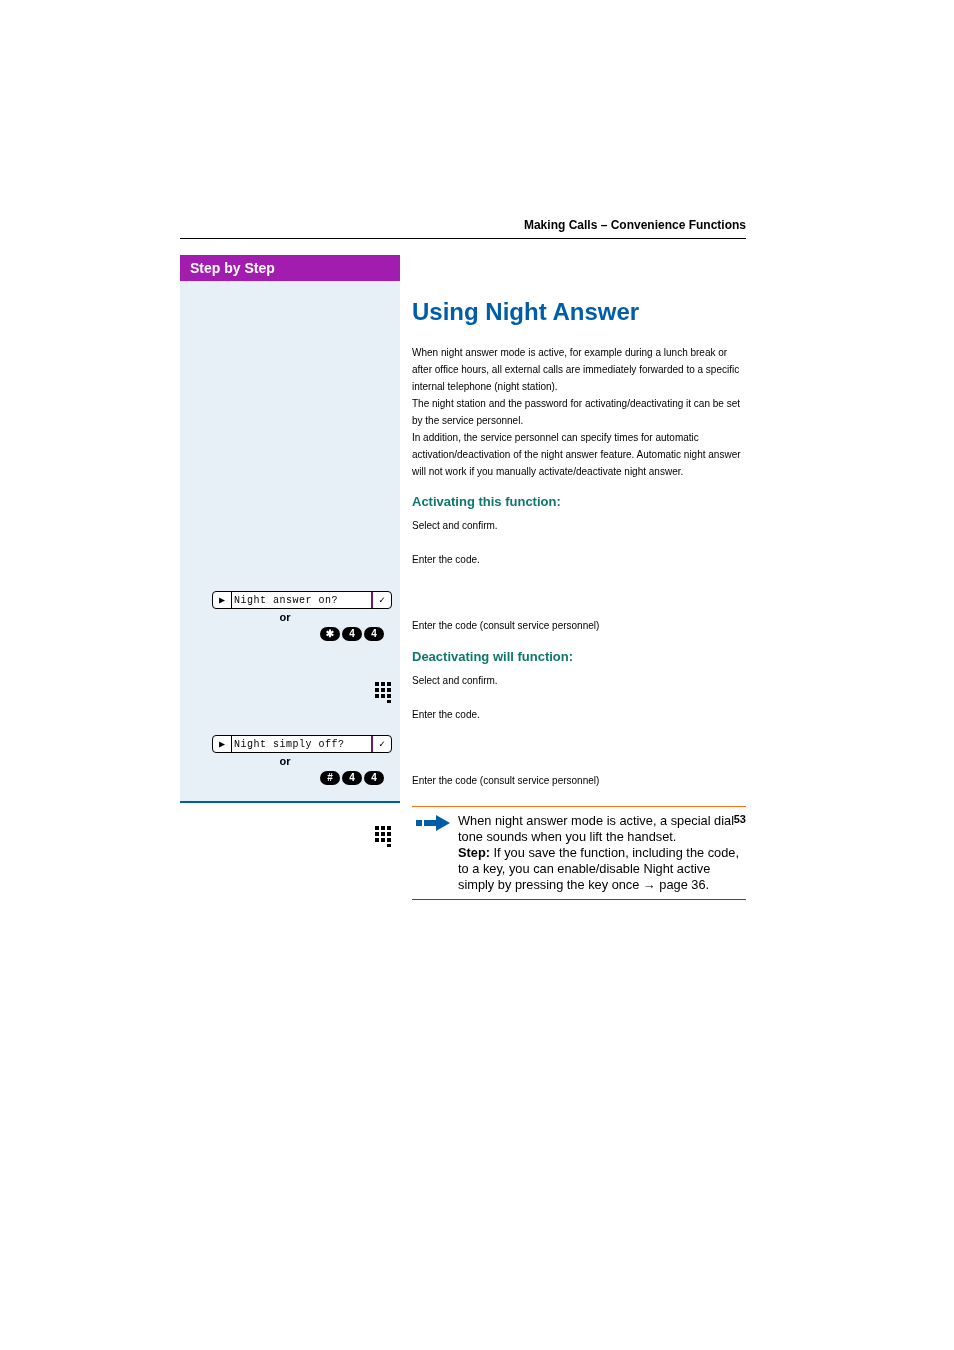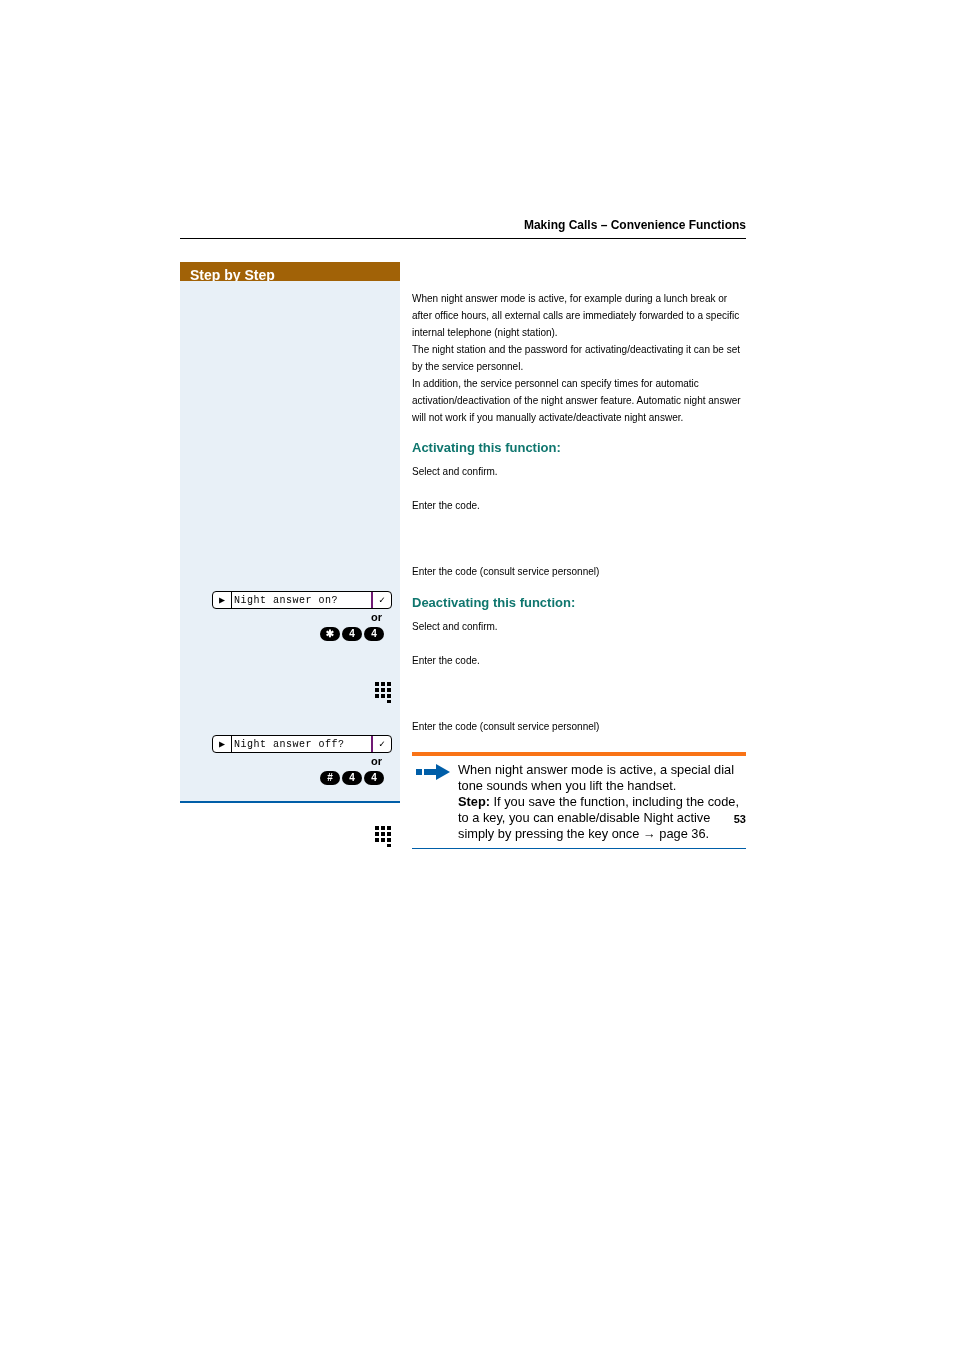--- a/index.html
+++ b/index.html
@@ -27,25 +27,25 @@
   .head-rule {
     position: absolute;
     top: 238px;
     left: 180px;
     right: 208px;
     height: 1px;
     background: #000;
   }
   .sidebar-header {
     position: absolute;
-    top: 262px;
+    top: 255px;
     left: 180px;
     width: 220px;
     height: 26px;
-    background: #a16207;
+    background: #a21caf;
     color: #fff;
     font-weight: bold;
     font-size: 14px;
     line-height: 26px;
     padding-left: 10px;
     box-sizing: border-box;
   }
   .sidebar-body {
     position: absolute;
     top: 281px;
@@ -118,41 +118,42 @@
     display: flex;
     align-items: center;
     justify-content: center;
   }
   .or {
     font-size: 11px;
     font-weight: bold;
     padding-right: 10px;
     margin-top: 2px;
     display: block;
+    text-align: center;
   }
   .codekeys {
     display: inline-flex;
     gap: 2px;
     padding-right: 8px;
   }
   .key {
     width: 20px;
     height: 14px;
     border-radius: 8px;
     background: #000;
     color: #fff;
     font-size: 10px;
     display: flex;
     align-items: center;
     justify-content: center;
     font-weight: bold;
   }
   .keypad-icon svg { display:block; }
   .note-box {
-    border-top: 4px solid #f97316;
+    border-top: 1px solid #f97316;
     border-bottom: 1px solid #005ea8;
     padding: 6px 0 6px 46px;
     position: relative;
     font-size: 12.8px;
     line-height: 16px;
     margin-top: 16px;
   }
   .note-arrow {
     position: absolute;
     left: 4px;
@@ -171,35 +172,36 @@
 
 <div class="page">
 
   <div class="running-head">Making Calls – Convenience Functions</div>
   <div class="head-rule"></div>
 
   <div class="sidebar-header">Step by Step</div>
   <div class="sidebar-body" style="height: 520px;"></div>
 
   <div class="main">
+    <h2 class="section-title">Using Night Answer</h2>
 
     <div class="body-text" style="white-space: pre-line;">When night answer mode is active, for example during a lunch break or after office hours, all external calls are immediately forwarded to a specific internal telephone (night station).
  The night station and the password for activating/deactivating it can be set by the service personnel.
 In addition, the service personnel can specify times for automatic activation/deactivation of the night answer feature. Automatic night answer will not work if you manually activate/deactivate night answer.</div>
 
     <div class="sub-heading">Activating this function:</div>
 
     <div class="body-text" style="height:18px;">Select and confirm.</div>
     <div style="height:16px;"></div>
     <div class="body-text" style="height:18px;">Enter the code.</div>
 
     <div style="height:48px;"></div>
     <div class="body-text" style="height:18px;">Enter the code (consult service personnel)</div>
 
-    <div class="sub-heading">Deactivating this function:</div>
+    <div class="sub-heading">Deactivating will function:</div>
 
     <div class="body-text" style="height:18px;">Select and confirm.</div>
     <div style="height:16px;"></div>
     <div class="body-text" style="height:18px;">Enter the code.</div>
 
     <div style="height:48px;"></div>
     <div class="body-text" style="height:18px;">Enter the code (consult service personnel)</div>
 
     <div class="note-box">
       <span class="note-arrow">
@@ -241,21 +243,21 @@
           <rect x="7" y="13" width="4" height="4" fill="#000"></rect>
           <rect x="13" y="13" width="4" height="4" fill="#000"></rect>
         <rect x="13" y="19" width="4" height="3" fill="#000"></rect>
       </svg>
     </span>
   </div>
 
   <div class="step" style="top: 733px;">
     <span class="display-option">
       <span class="disp-arrow">▶</span>
-      <span class="disp-label">Night answer off?</span>
+      <span class="disp-label">Night simply off?</span>
       <span class="disp-check">✓</span>
     </span>
     <span class="or">or</span>
     <span class="codekeys">
       <span class="key">#</span>
       <span class="key">4</span>
       <span class="key">4</span>
     </span>
   </div>
 

